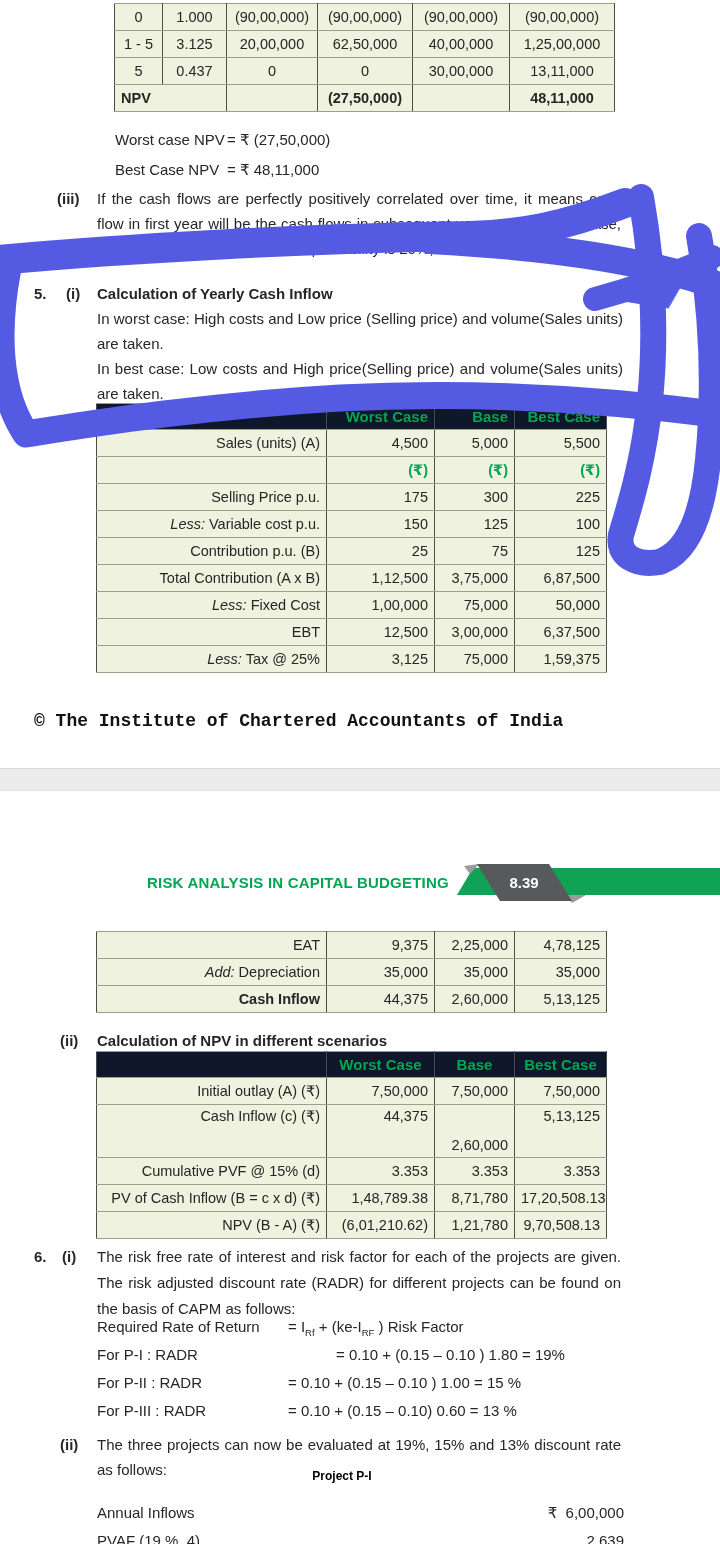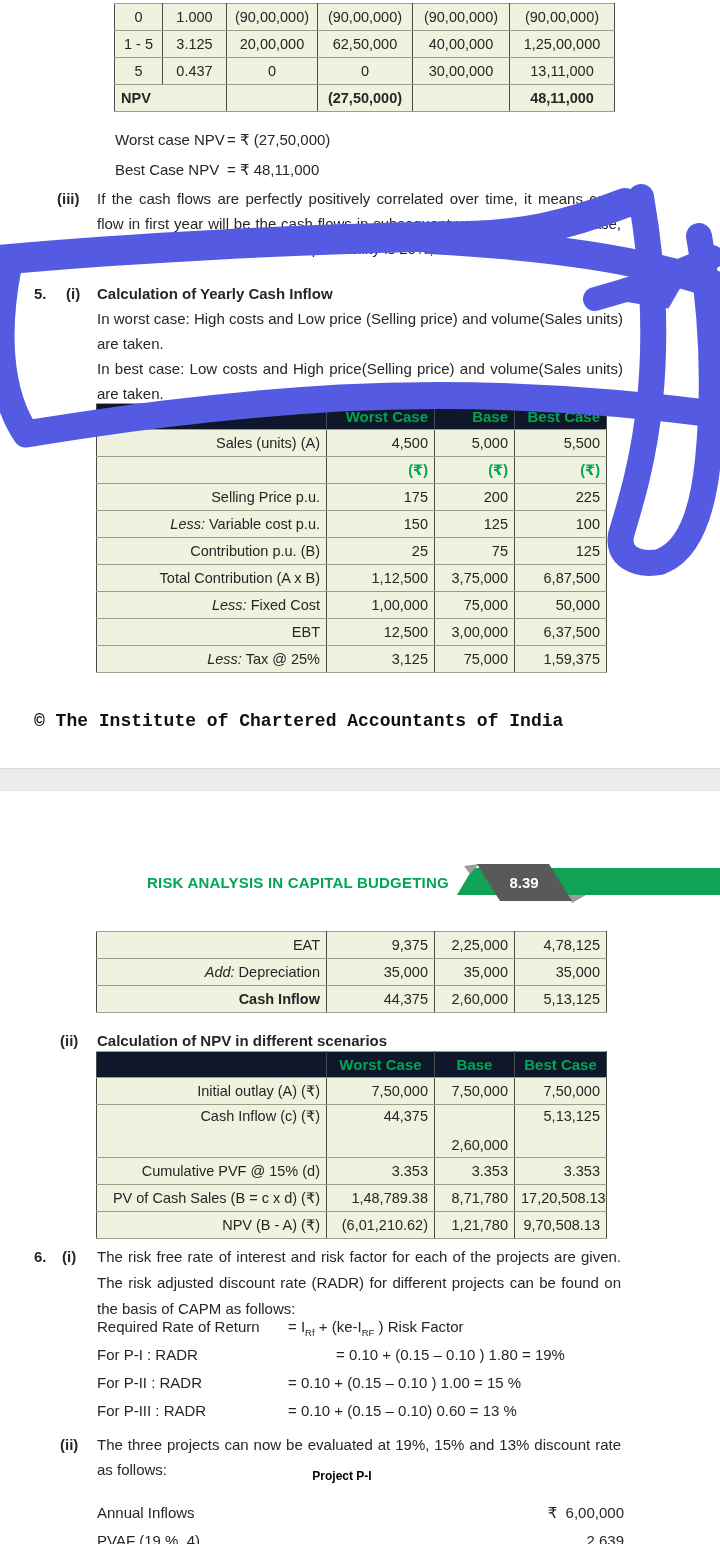--- a/index.html
+++ b/index.html
@@ -128,21 +128,21 @@
     </tr>
     <tr class="rup">
       <td class="lbl"><i></i><span></span></td>
       <td class="num">(₹)</td>
       <td class="num">(₹)</td>
       <td class="num">(₹)</td>
     </tr>
     <tr>
       <td class="lbl"><i></i><span>Selling Price p.u.</span></td>
       <td class="num">175</td>
-      <td class="num">200</td>
+      <td class="num">300</td>
       <td class="num">225</td>
     </tr>
     <tr>
       <td class="lbl"><i>Less:</i><span> Variable cost p.u.</span></td>
       <td class="num">150</td>
       <td class="num">125</td>
       <td class="num">100</td>
     </tr>
     <tr>
       <td class="lbl"><i></i><span>Contribution p.u. (B)</span></td>
@@ -241,21 +241,21 @@
       <td class="num vb">2,60,000</td>
       <td class="num vt">5,13,125</td>
     </tr>
     <tr>
       <td class="lbl">Cumulative PVF @ 15% (d)</td>
       <td class="num">3.353</td>
       <td class="num">3.353</td>
       <td class="num">3.353</td>
     </tr>
     <tr>
-      <td class="lbl">PV of Cash Sales (B = c x d) (₹)</td>
+      <td class="lbl">PV of Cash Inflow (B = c x d) (₹)</td>
       <td class="num">1,48,789.38</td>
       <td class="num">8,71,780</td>
       <td class="num">17,20,508.13</td>
     </tr>
     <tr>
       <td class="lbl">NPV (B - A) (₹)</td>
       <td class="num">(6,01,210.62)</td>
       <td class="num">1,21,780</td>
       <td class="num">9,70,508.13</td>
     </tr>

